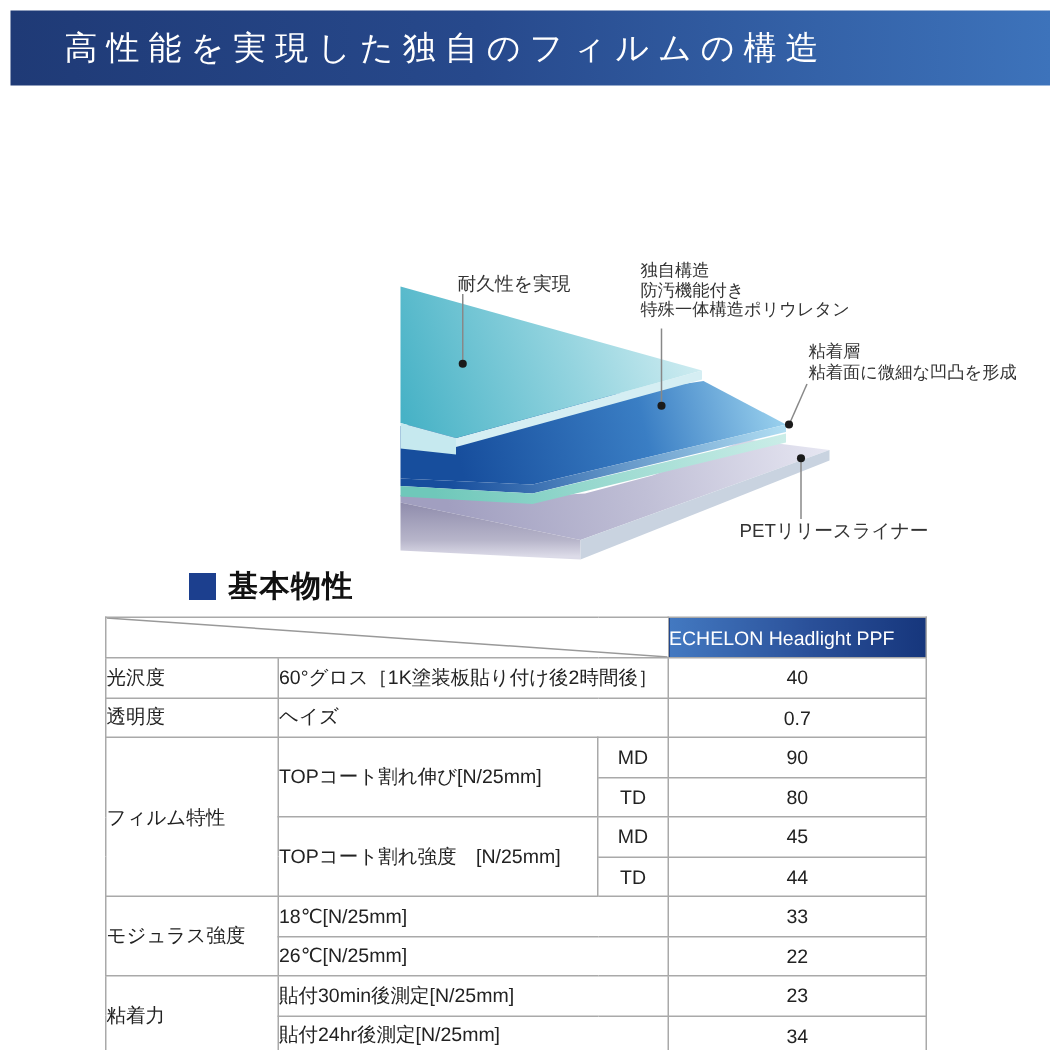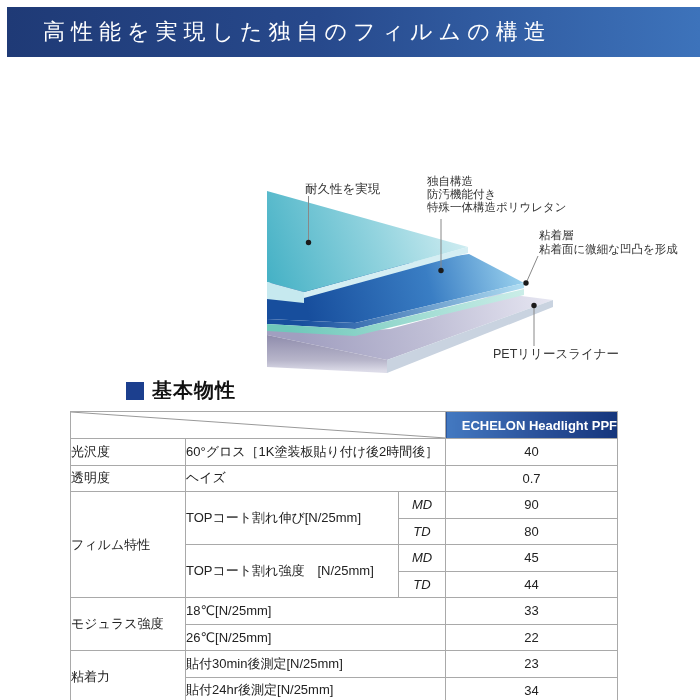--- a/index.html
+++ b/index.html
@@ -39,25 +39,25 @@
     position:absolute;left:70px;top:411px;width:547px;border-collapse:collapse;table-layout:fixed;
     font-size:13px;color:#222;
   }
   #spec-table td,#spec-table th{border:1px solid #a9a9a9;padding:0;overflow:hidden;}
   #spec-table th{height:26px;}
   #spec-table td{height:25.5px;}
   th.corner{position:relative;background:#fff;}
   th.corner svg{position:absolute;left:0;top:0;}
   th.prod{
     background:linear-gradient(90deg,#4379c1 0%,#2a5099 55%,#16367c 100%);
-    color:#fff;font-weight:bold;font-size:13px;text-align:right;
+    color:#fff;font-weight:normal;font-size:13px;text-align:left;
   }
   td.cat{text-align:left;padding-left:12px;margin-left:19px;}
   td.item{text-align:left;padding-left:13px;}
-  td.sub{text-align:center;font-style:italic;}
+  td.sub{text-align:center;}
   td.val{text-align:center;}
 </style>
 </head>
 <body>
 
 <div id="page">
 
   <div id="header-bar">
     <div id="header-title">高性能を実現した独自のフィルムの構造</div>
   </div>

